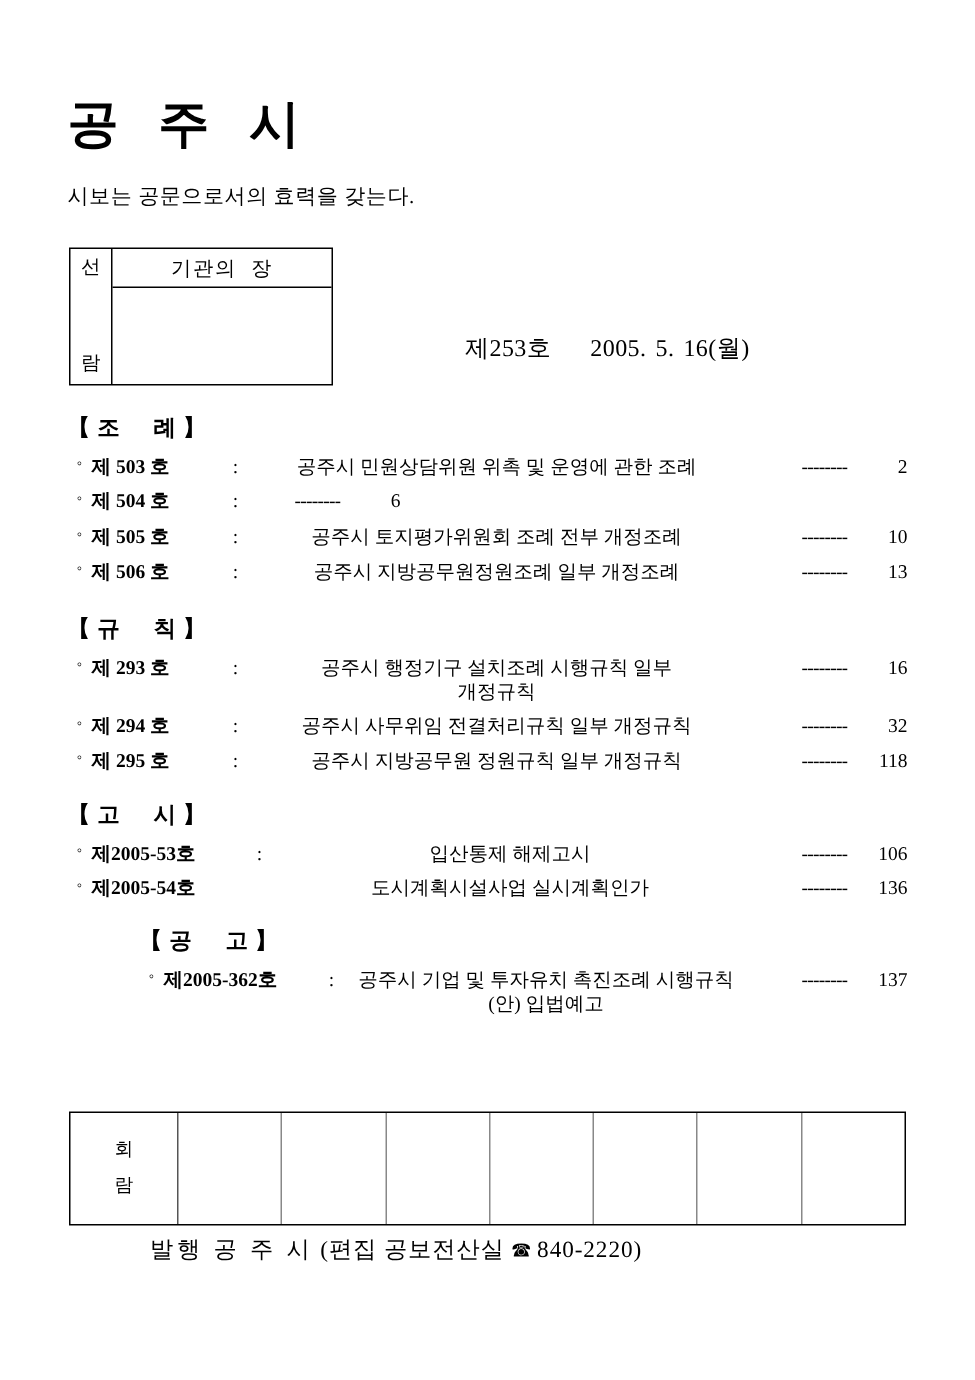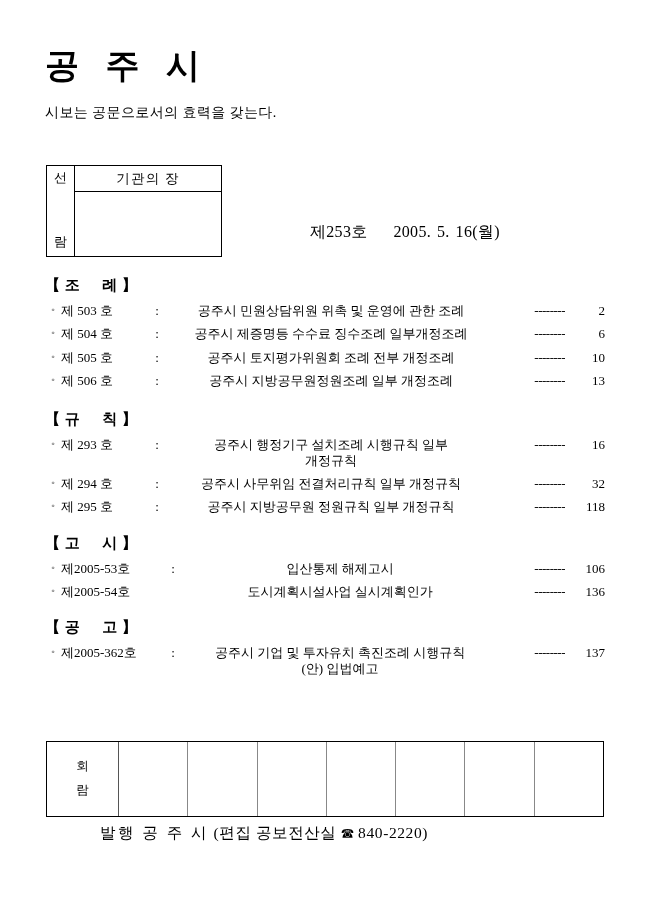--- a/index.html
+++ b/index.html
@@ -31,20 +31,21 @@
     left: 45px;
     top: 48px;
     width: 560px;
   }
   .city-title {
     font-size: 34px;
     font-weight: 700;
     letter-spacing: 9px;
     line-height: 1.05;
     white-space: nowrap;
+    margin-top: 18px;
   }
   .tagline {
     margin-top: 20px;
     font-size: 14px;
     letter-spacing: 0.4px;
     white-space: nowrap;
   }
 
   
   .approval-box {
@@ -66,20 +67,21 @@
     justify-content: space-between;
     align-items: center;
     padding: 3px 0 5px 0;
     font-size: 13px;
   }
   .approval-right {
     flex: 1;
     display: flex;
     flex-direction: column;
     box-sizing: border-box;
+    font-family: Liberation Mono, monospace;
   }
   .approval-head {
     height: 26px;
     border-bottom: 1.1px solid #000;
     box-sizing: border-box;
     display: flex;
     align-items: center;
     justify-content: center;
     font-size: 13.5px;
     letter-spacing: 1.2px;
@@ -128,20 +130,21 @@
     width: 16px;
     flex: 0 0 16px;
     text-align: center;
     font-size: 10px;
     padding-top: 2px;
   }
   .entry .num {
     flex: 0 0 88px;
     white-space: nowrap;
     padding-top: 1px;
+    font-weight: bold;
   }
   .entry .colon {
     flex: 0 0 16px;
     text-align: center;
     padding-top: 1px;
   }
   .entry .subject {
     flex: 1 1 auto;
     padding-top: 1px;
     padding-right: 6px;
@@ -246,21 +249,20 @@
         <span class="colon">:</span>
         <span class="subject"><span>공주시 민원상담위원 위촉 및 운영에 관한 조례</span></span>
         <span class="leader">--------</span>
         <span class="page-no">2</span>
       </div>
 
       <div class="entry">
         <span class="bullet">◦</span>
         <span class="num">제 504 호</span>
         <span class="colon">:</span>
-        <span class="subject"><span>공주시 제증명등 수수료 징수조례 일부개정조례</span></span>
         <span class="leader">--------</span>
         <span class="page-no">6</span>
       </div>
 
       <div class="entry">
         <span class="bullet">◦</span>
         <span class="num">제 505 호</span>
         <span class="colon">:</span>
         <span class="subject"><span>공주시 토지평가위원회 조례 전부 개정조례</span></span>
         <span class="leader">--------</span>
@@ -323,21 +325,21 @@
       <div class="entry narrow">
         <span class="bullet">◦</span>
         <span class="num">제2005-54호</span>
         <span class="colon"></span>
         <span class="subject"><span>도시계획시설사업 실시계획인가</span></span>
         <span class="leader">--------</span>
         <span class="page-no">136</span>
       </div>
     </div>
 
-    <div class="section" style="margin-top:16px;">
+    <div class="section" style="margin-top:16px;margin-left:48px;">
       <div class="section-title"><span>【</span> <span>공</span><span class="sp"></span><span>고</span> <span>】</span></div>
 
       <div class="entry narrow">
         <span class="bullet">◦</span>
         <span class="num">제2005-362호</span>
         <span class="colon">:</span>
         <span class="subject"><span>공주시 기업 및 투자유치 촉진조례 시행규칙</span><span class="l2">(안) 입법예고</span></span>
         <span class="leader">--------</span>
         <span class="page-no">137</span>
       </div>

